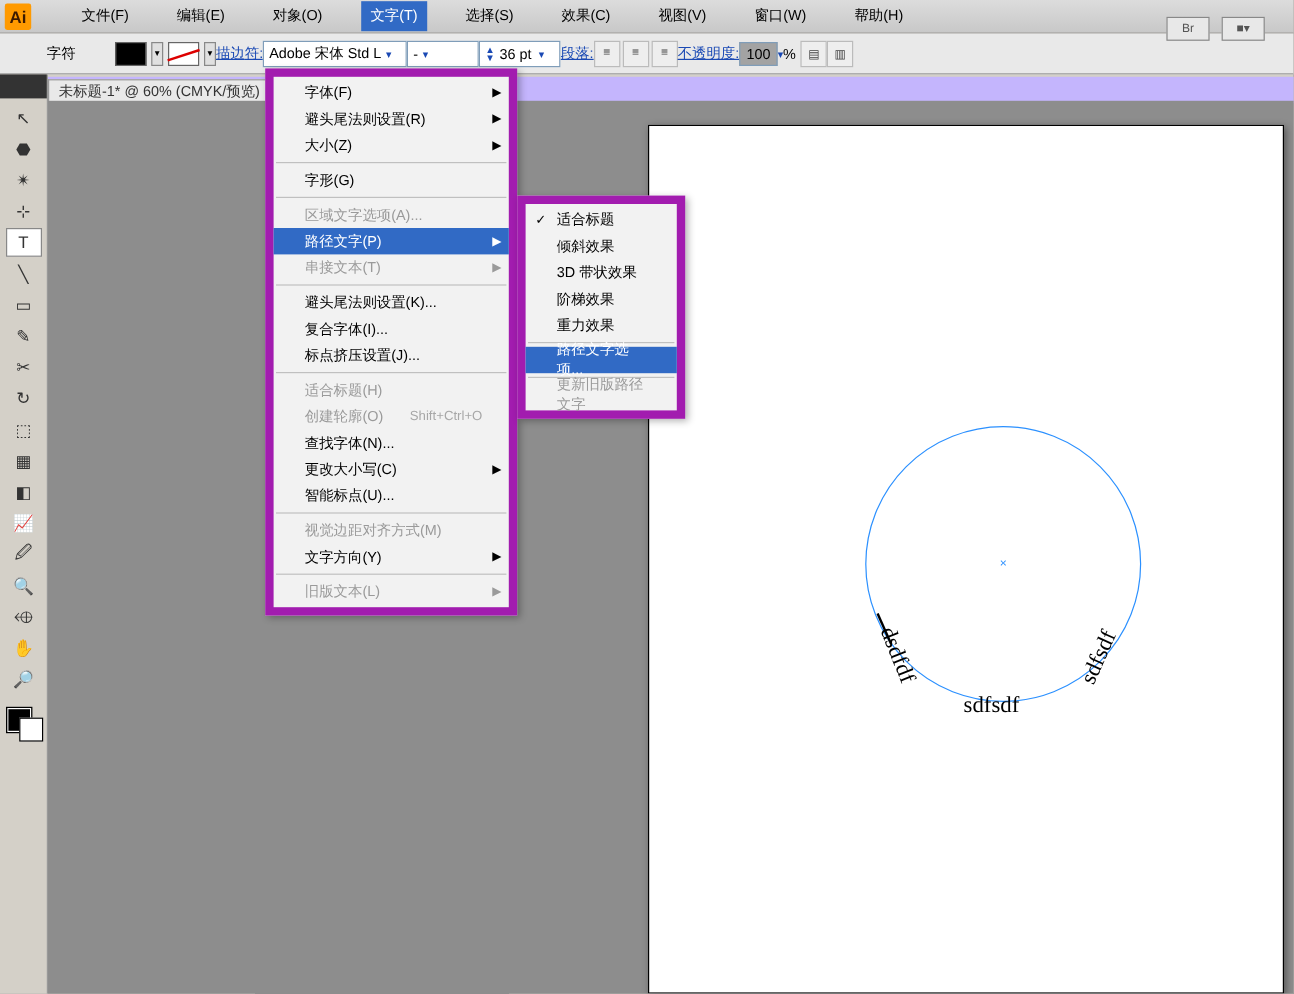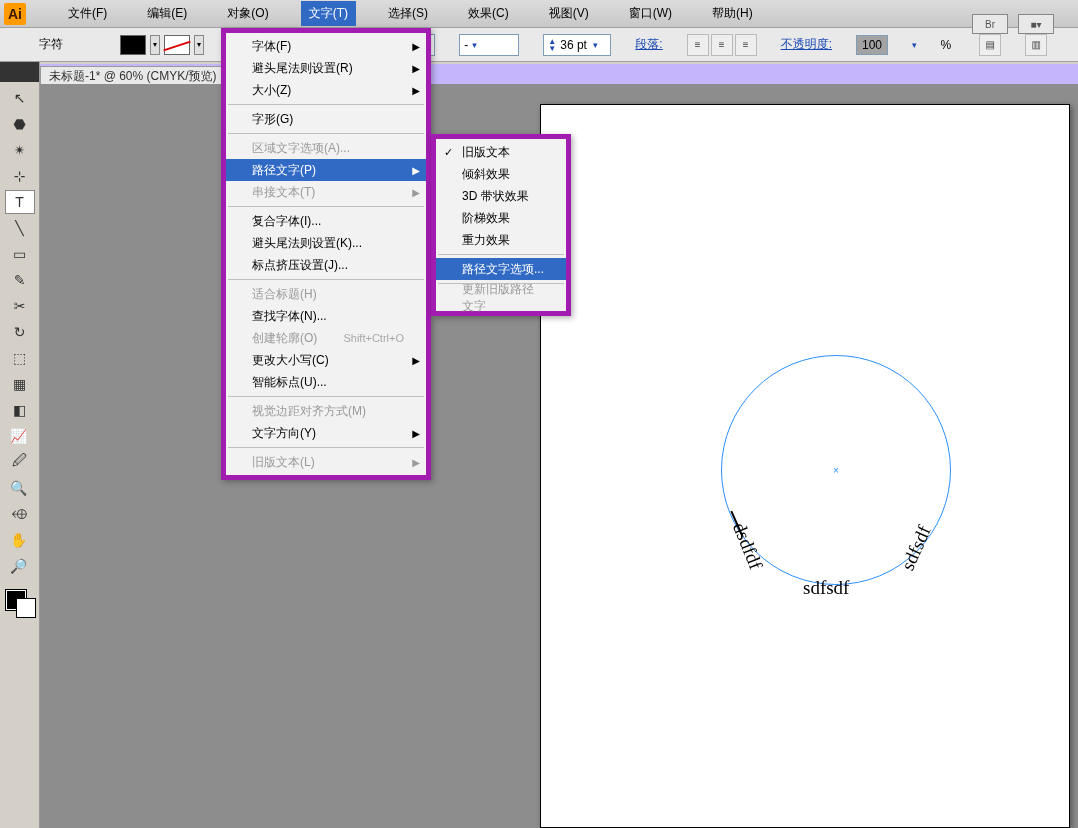--- a/index.html
+++ b/index.html
@@ -6,21 +6,21 @@
 body { background: #d4d0c8; width: 1078px; height: 828px; overflow: hidden; user-select: none; }
 
 .menubar { height: 28px; background: linear-gradient(#dcdcdc,#c8c8c8); display: flex; align-items: center; padding: 12px 4px; border-bottom: 1px solid #a0a0a0; }
 .ai-logo { width: 22px; height: 22px; background: #ff9a00; color: #3b1a00; font-weight: bold; font-size: 14px; display: flex; align-items: center; justify-content: center; border-radius: 2px; margin-right: 10px; }
 .menubar-item { padding: 4px 8px; cursor: default; margin-left: 24px; }
 .menubar-item.open { background: #316ac5; color: #fff; }
 .menubar-spacer { flex: 1; }
 .menubar-right { display: flex; align-items: center; gap: 10px; padding-right: 20px; margin-top: 21px; }
 .wk-toggle { width: 36px; height: 20px; border: 1px solid #888; background: #e8e8e8; display:flex;align-items:center;justify-content:center;font-size:10px;color:#555; }
 
-.optbar { height: 34px; background: #e9e9e9; border-bottom: 1px solid #a0a0a0; display: flex; align-items: center; padding: 0 6px; gap: 24px; }
+.optbar { height: 34px; background: #e9e9e9; border-bottom: 1px solid #a0a0a0; display: flex; align-items: center; padding: 0 6px; gap: 0; }
 .optlabel { width: 90px; text-align: center; color: #000; }
 .swatch-group { display:flex; align-items:center; gap:4px; }
 .swatch { width: 26px; height: 20px; border: 1px solid #666; position: relative; display:flex;align-items:center;justify-content:center; }
 .swatch.black { background:#000; }
 .swatch.none { background:#fff; }
 .swatch.none::after { content:""; position:absolute; left:-2px; right:-2px; top:50%; border-top:2px solid #d00; transform:rotate(-18deg);}
 .mini-dd { width:10px; height:20px; background:#e0e0e0; border:1px solid #888; display:flex;align-items:center;justify-content:center;font-size:8px; }
 .link { color:#1a49b4; text-decoration:underline; }
 .combo { height:22px; border:1px solid #7f9db9; background:#fff; display:flex; align-items:center; padding:0 4px; color:#000; }
 .combo .dd { margin-left:4px; color:#1a49b4; font-size:9px; }
@@ -48,21 +48,21 @@
 .canvas { position:absolute; top:84px; left:40px; right:0; bottom:0; background:#8d8d8d; overflow:hidden;}
 .artboard { position:absolute; top:20px; left:500px; width:530px; height:724px; background:#fff; box-shadow:2px 2px 6px rgba(0,0,0,.4); border:1px solid #000;}
 .circle { position:absolute; top:250px; left:180px; width:230px; height:230px; border:1px solid #2b90ff; border-radius:50%; }
 .center-x { position:absolute; top:50%; left:50%; transform:translate(-50%,-50%); font-size:10px; color:#2b90ff; }
 .path-txt { position:absolute; font-family:"Times New Roman",serif; font-size:19px; color:#000; }
 .t1 { top:430px; left:182px; transform:rotate(68deg); }
 .t2 { top:472px; left:262px; }
 .t3 { top:432px; left:352px; transform:rotate(-66deg); }
 .path-tick { position:absolute; top:405px; left:195px; width:2px; height:28px; background:#000; transform:rotate(-24deg);}
 
-.menu { position:absolute; background:#f2f2f2; border:5px solid #a21caf; box-shadow:2px 2px 6px rgba(0,0,0,.3); padding:2px 0; }
+.menu { position:absolute; background:#f2f2f2; border:7px solid #a21caf; box-shadow:2px 2px 6px rgba(0,0,0,.3); padding:2px 0;margin-top:29px; }
 .menu1 { top:28px; left:221px; width:210px; }
 .menu-row { height:22px; display:flex; align-items:center; padding:0 22px 0 26px; position:relative; color:#000;}
 .menu-row.disabled { color:#9a9a9a; }
 .menu-row.hl { background:#316ac5; color:#fff; }
 .menu-row .shortcut { margin-left:auto; font-size:11px; color:inherit; opacity:.85; }
 .menu-row .arrow { position:absolute; right:6px; font-size:10px; }
 .menu-sep { height:1px; margin:3px 2px; background:#c0c0c0; }
 .menu2 { top:134px; left:431px; width:140px; }
 .check { position:absolute; left:8px; font-size:11px; }
 </style>
@@ -193,40 +193,40 @@
     <div class="menu-row hl">
       <span>路径文字(P)</span>
       <span class="arrow">▶</span>
     </div>
     <div class="menu-row disabled">
       <span>串接文本(T)</span>
       <span class="arrow">▶</span>
     </div>
     <div class="menu-sep"></div>
     <div class="menu-row">
+      <span>避头尾法则设置(K)...</span>
+    </div>
+    <div class="menu-row">
       <span>复合字体(I)...</span>
     </div>
     <div class="menu-row">
-      <span>避头尾法则设置(K)...</span>
-    </div>
-    <div class="menu-row">
       <span>标点挤压设置(J)...</span>
     </div>
     <div class="menu-sep"></div>
     <div class="menu-row disabled">
       <span>适合标题(H)</span>
-    </div>
-    <div class="menu-row">
-      <span>查找字体(N)...</span>
     </div>
     <div class="menu-row disabled">
       <span>创建轮廓(O)</span>
       <span class="shortcut">Shift+Ctrl+O</span>
     </div>
     <div class="menu-row">
+      <span>查找字体(N)...</span>
+    </div>
+    <div class="menu-row">
       <span>更改大小写(C)</span>
       <span class="arrow">▶</span>
     </div>
     <div class="menu-row">
       <span>智能标点(U)...</span>
     </div>
     <div class="menu-sep"></div>
     <div class="menu-row disabled">
       <span>视觉边距对齐方式(M)</span>
     </div>
@@ -237,21 +237,21 @@
     <div class="menu-sep"></div>
     <div class="menu-row disabled">
       <span>旧版文本(L)</span>
       <span class="arrow">▶</span>
     </div>
   </div>
 
 <div class="menu menu2" id="m2">
     <div class="menu-row">
       <span class="check">✓</span>
-      <span>旧版文本</span>
+      <span>适合标题</span>
     </div>
     <div class="menu-row">
       <span>倾斜效果</span>
     </div>
     <div class="menu-row">
       <span>3D 带状效果</span>
     </div>
     <div class="menu-row">
       <span>阶梯效果</span>
     </div>

